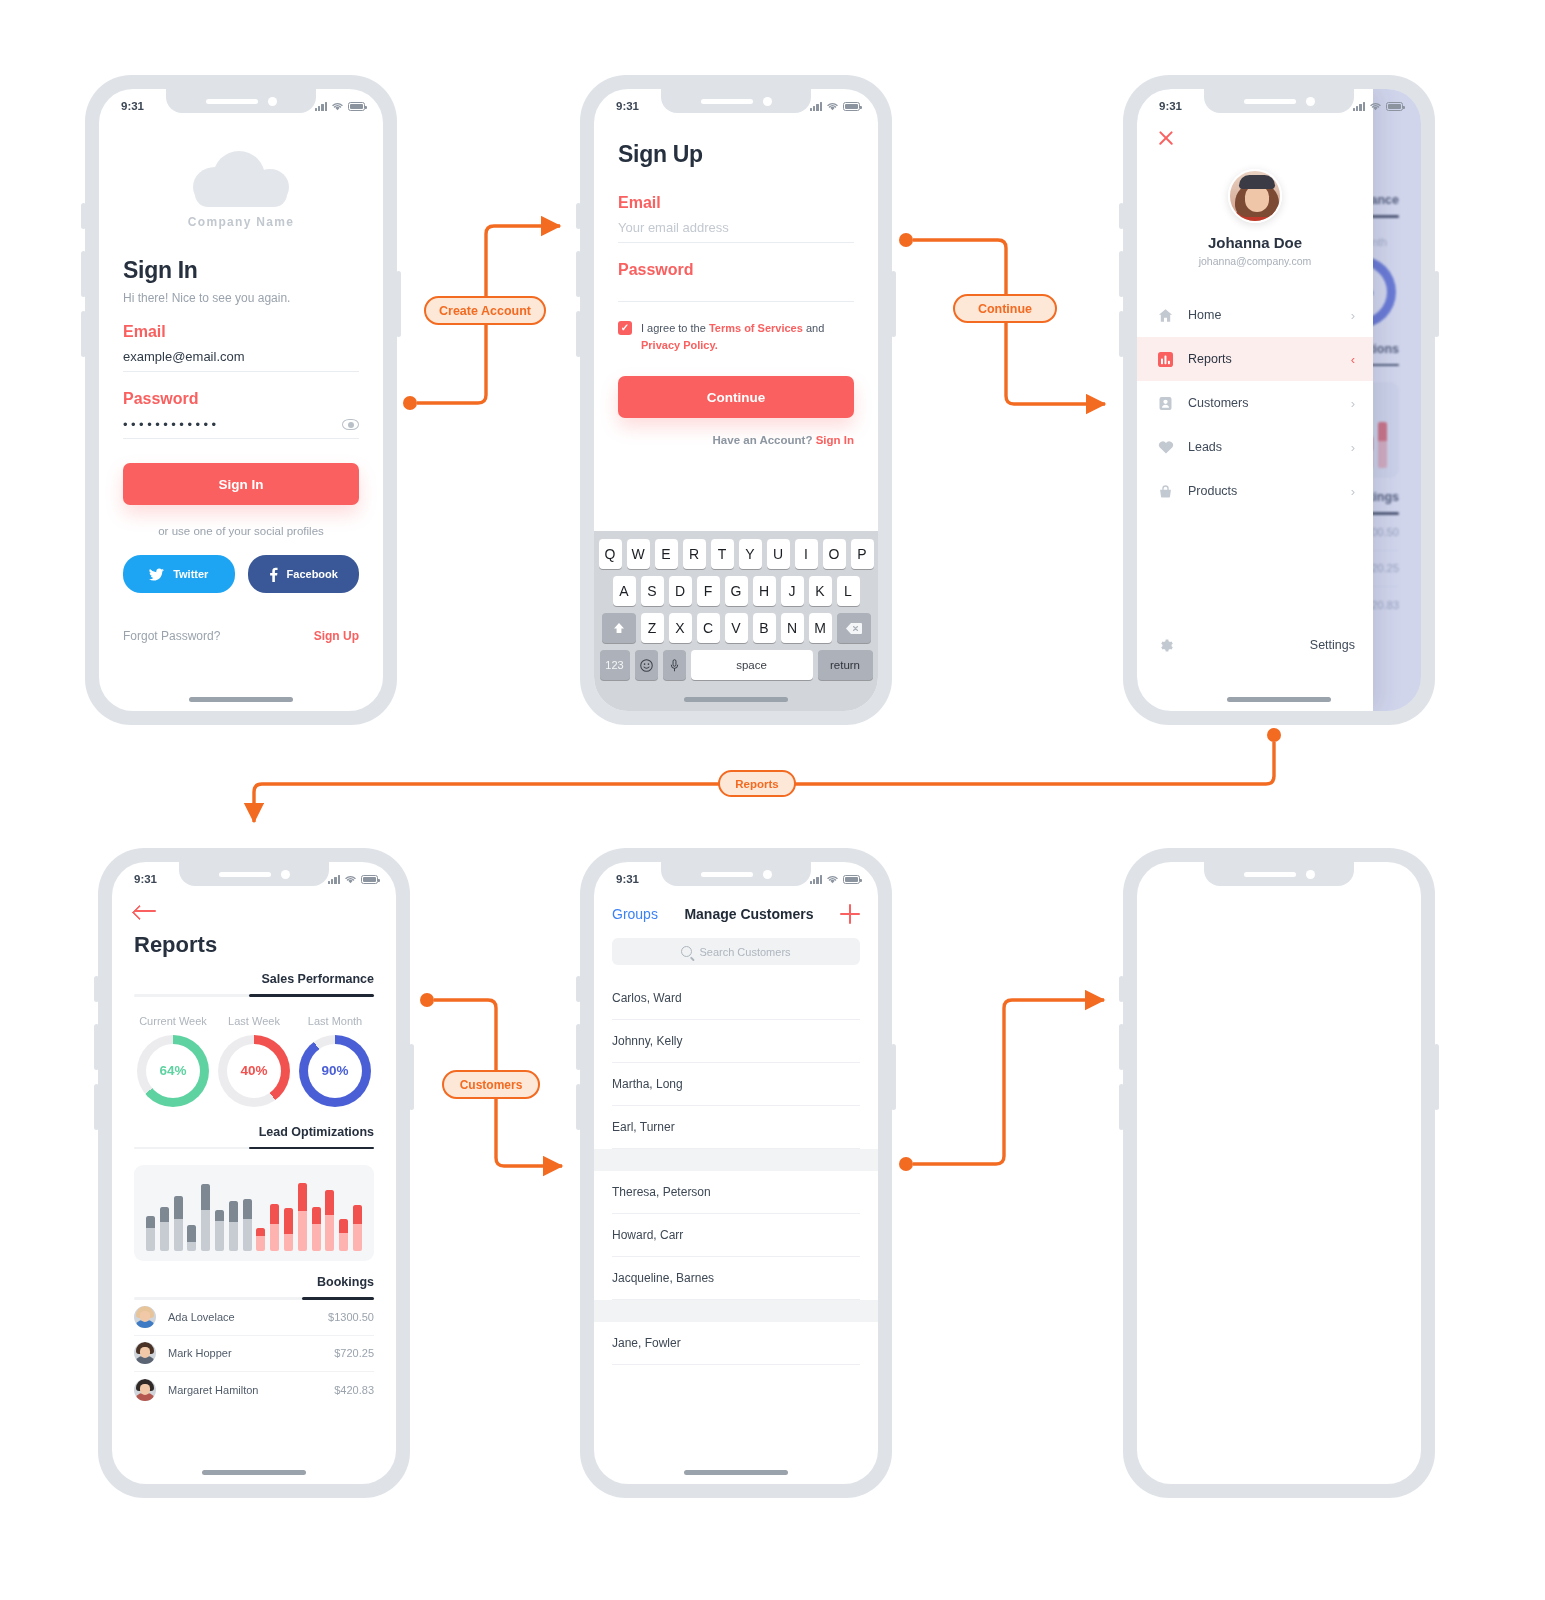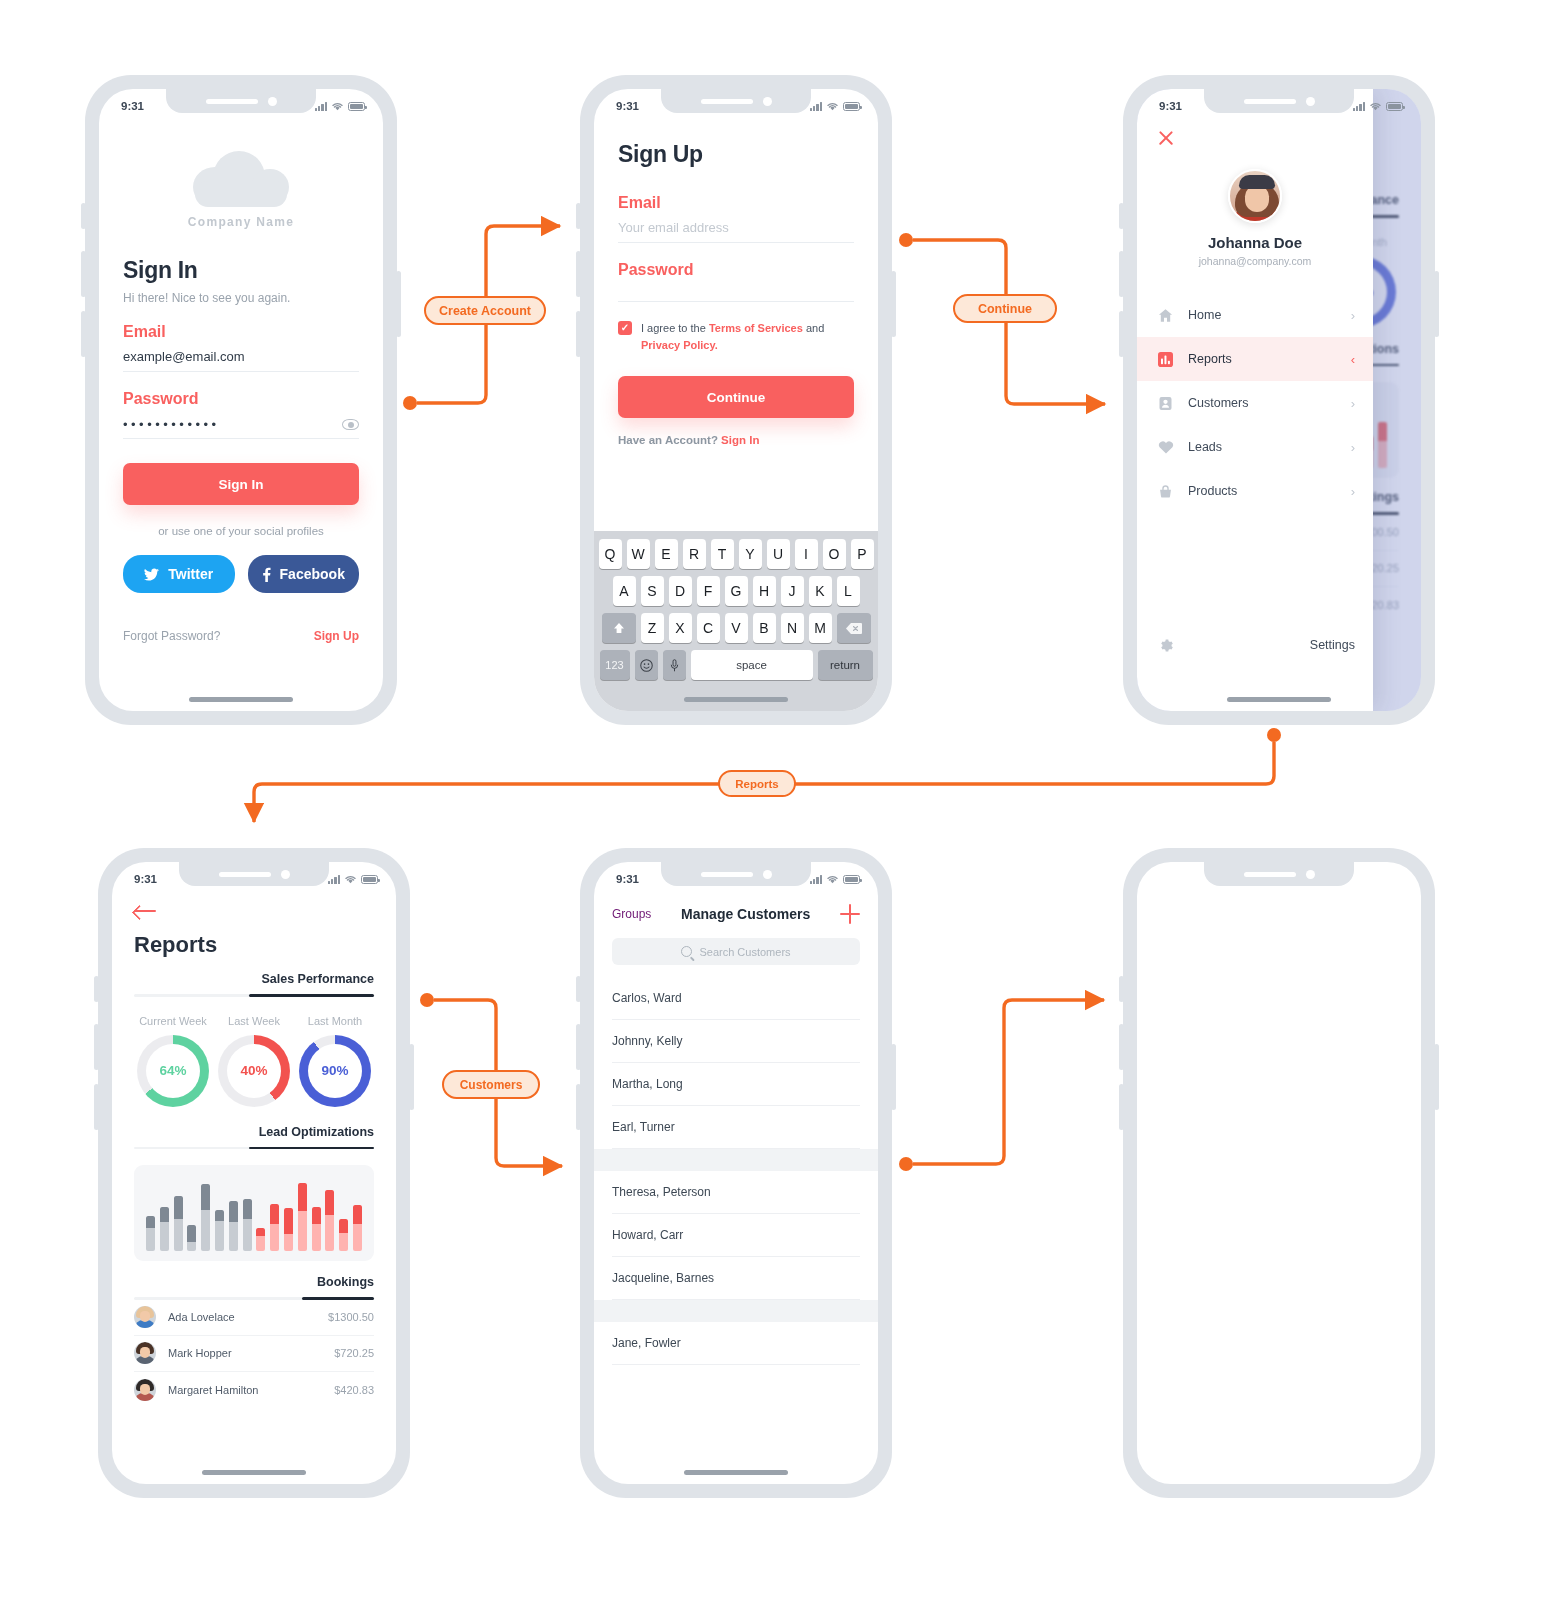--- a/index.html
+++ b/index.html
@@ -95,37 +95,37 @@
     margin-top: 24px; height: 42px; border-radius: 7px;
     background: #f9605f; color:#fff; font-size: 13.5px; font-weight: bold;
     display:flex; align-items:center; justify-content:center;
     box-shadow: 0 9px 18px rgba(249,96,95,.22); border: none; width:100%;
   }
   .or-txt { margin-top: 20px; text-align:center; font-size: 11.5px; color:#9aa3ad; }
   .social { display:flex; gap: 13px; margin-top: 18px; }
   .social a {
     flex:1; height: 38px; border-radius: 18px; color:#fff;
     display:flex; align-items:center; justify-content:center; gap:9px;
-    font-size: 14px; font-weight: bold; text-decoration:none;
+    font-size: 11px; font-weight: bold; text-decoration:none;
   }
   .tw { background: #1da4f2; }
   .fb { background: #3a5897; }
   .bottom-row { display:flex; align-items:center; justify-content:space-between; margin-top: 36px; }
   .bottom-row .a { font-size: 12px; color:#9aa3ad; }
   .bottom-row .b { font-size: 12px; color:#f9605f; font-weight: bold; }
 
   
   .s2 { position:absolute; inset:0; padding: 52px 24px 0; }
   .agree { display:flex; gap:9px; margin-top: 18px; }
   .chk { width:14px; height:14px; min-width:14px; background:#f9605f; border-radius:3px;
          display:flex; align-items:center; justify-content:center; margin-top:1px; }
   .chk span { color:#fff; font-size:10px; line-height:1; font-weight:bold; }
   .agree p { font-size: 11px; color:#4a5563; line-height: 1.55; }
   .agree p b { color:#f9605f; }
-  .have { text-align:left; margin-top: 16px; font-size: 11.5px; color:#8c96a1; font-weight:bold; }
+  .have { text-align:right; margin-top: 16px; font-size: 11.5px; color:#8c96a1; font-weight:bold; }
   .have b { color:#f9605f; }
   .keyboard {
     position:absolute; left:0; right:0; bottom:0; height:180px;
     background:#d2d5da; padding: 8px 3px 0;
   }
   .krow { display:flex; justify-content:center; gap:5px; margin-bottom: 7px; }
   .key {
     background:#fff; border-radius:4px; height:30px; min-width:23px;
     display:flex; align-items:center; justify-content:center;
     font-size: 14px; color:#1b1f24; box-shadow:0 1px 0 rgba(0,0,0,.28);
@@ -205,21 +205,21 @@
   .av { width: 22px; height:22px; border-radius:50%; overflow:hidden; position:relative; background:#cfd5db; }
   .av .h { position:absolute; left:2px; top:0px; width:18px; height:12px; border-radius:9px 9px 3px 3px;}
   .av .f { position:absolute; left:6px; top:5px; width:10px; height:11px; background:#f2c9a8; border-radius:5px 5px 6px 6px;}
   .av .b { position:absolute; left:1px; bottom:-2px; width:20px; height:10px; border-radius:8px 8px 0 0;}
   .book-row .nm { flex:1; font-size: 11px; color:#505b69; }
   .book-row .amt { font-size: 11px; color:#9aa3ad; }
 
   
   .cust { position:absolute; inset:0; padding-top: 34px; }
   .cust-head { display:flex; align-items:center; justify-content:space-between; padding: 8px 18px 0; }
-  .cust-head .grp { font-size: 12px; color:#701a75; }
+  .cust-head .grp { font-size: 14px; color:#3b82f6; }
   .cust-head .ttl { font-size: 14px; font-weight:bold; color:#222c38; }
   .plus { width: 20px; height:20px; position:relative; }
   .plus::before, .plus::after { content:""; position:absolute; background:#f9605f; border-radius:2px; }
   .plus::before { left:0; top:9px; width:20px; height:2.2px; }
   .plus::after  { top:0; left:9px; height:20px; width:2.2px; }
   .search {
     margin: 14px 18px 0; height: 27px; background:#f0f2f4; border-radius:6px;
     display:flex; align-items:center; justify-content:center; gap:7px;
     font-size: 11px; color:#aeb6be;
   }

